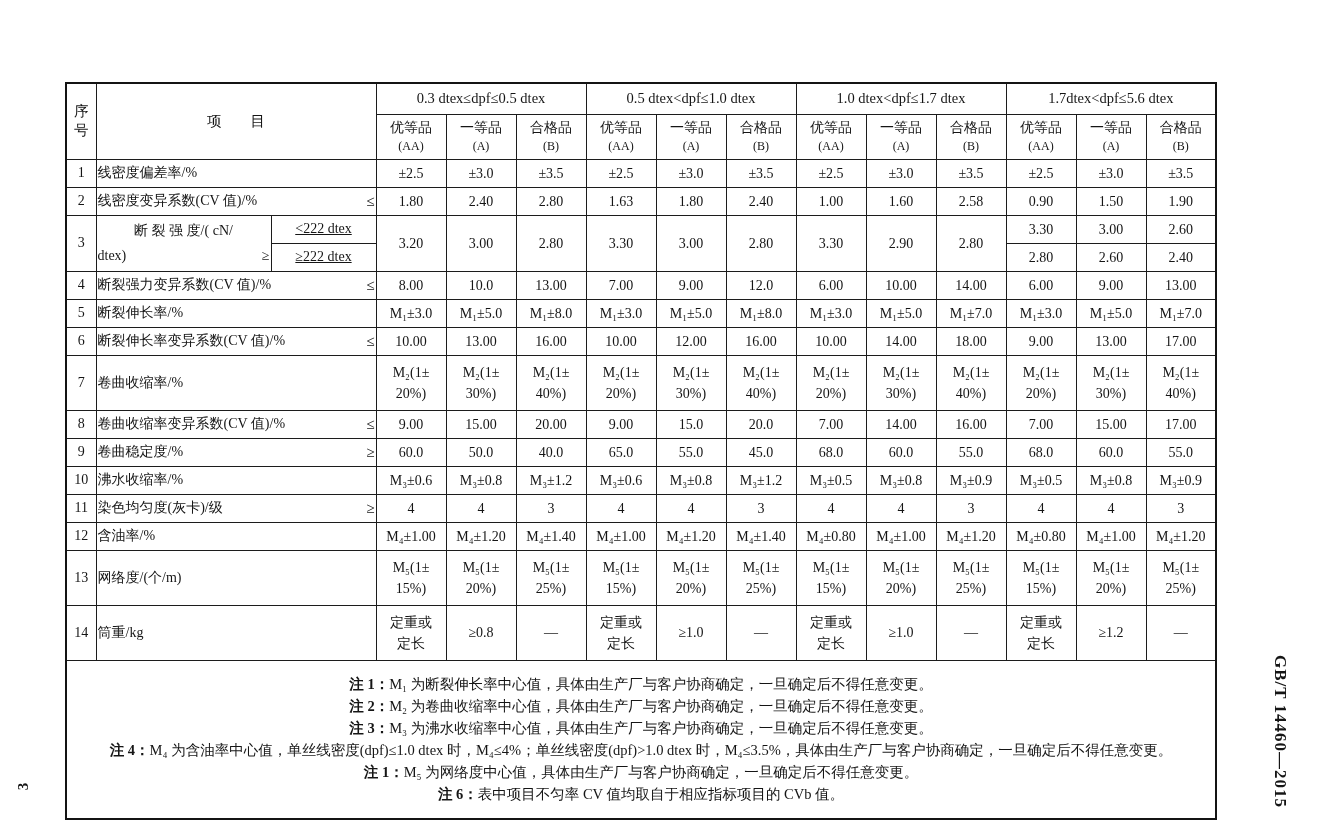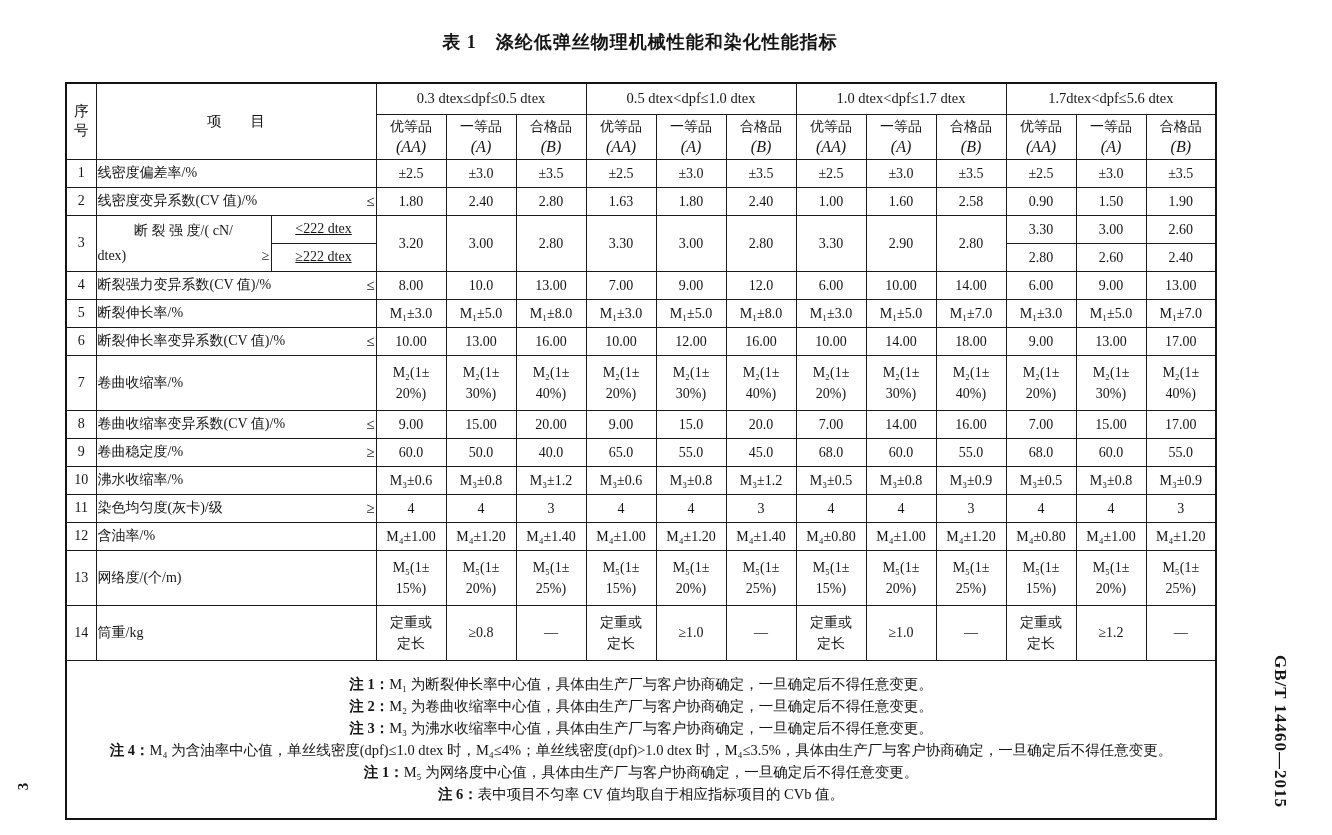--- a/index.html
+++ b/index.html
@@ -18,21 +18,21 @@
     width: 1150px; border-collapse: collapse; table-layout: fixed;
     border: 2px solid #141414;
   }
   table.spec th, table.spec td {
     border: 1px solid #1c1c1c; text-align: center; vertical-align: middle;
     font-size: 14px; font-weight: normal; padding: 1px 1px; overflow: hidden;
   }
   tr.h1 { height: 31px; }
   tr.h2 { height: 45px; }
   tr.h1 th { font-size: 14.5px; }
-  tr.h2 th .g-code { font-size: 16px; margin-top: 2px; font-style: italic; }
+  tr.h2 th .g-code { font-size: 12px; margin-top: 2px; }
   th.c-seq { white-space: pre-line; font-size: 15px; line-height: 19px; }
   th.c-item { font-size: 15px; }
   tbody tr { height: 28px; }
   tbody tr.two-line { height: 55px; }
   td.c-no { font-size: 14px; }
   td.c-label { text-align: left; padding: 1px 9px 1px 8px; font-size: 14.5px; }
   td.c-label .lblrow { display: flex; justify-content: space-between; align-items: center; }
   td.c-label .cmp { font-size: 15px; padding-left: 4px; }
   td.c-sub { font-size: 14px; text-decoration: underline; }
   td.c-val { white-space: pre-line; line-height: 21px; font-size: 14px; }
@@ -54,21 +54,20 @@
     position: absolute; left: 20px; top: 778px;
     transform: rotate(-90deg);
     font-size: 15px; font-weight: bold;
   }
 </style>
 </head>
 <body>
 
 <div class="page">
 
-  <div class="doc-title">表 1　涤纶低弹丝物理机械性能和染化性能指标</div>
 
   <table class="spec">
     <colgroup>
       <col style="width:30px">
       <col style="width:175px">
       <col style="width:105px">
       <col style="width:70px">
         <col style="width:70px">
         <col style="width:70px">
       <col style="width:70px">

